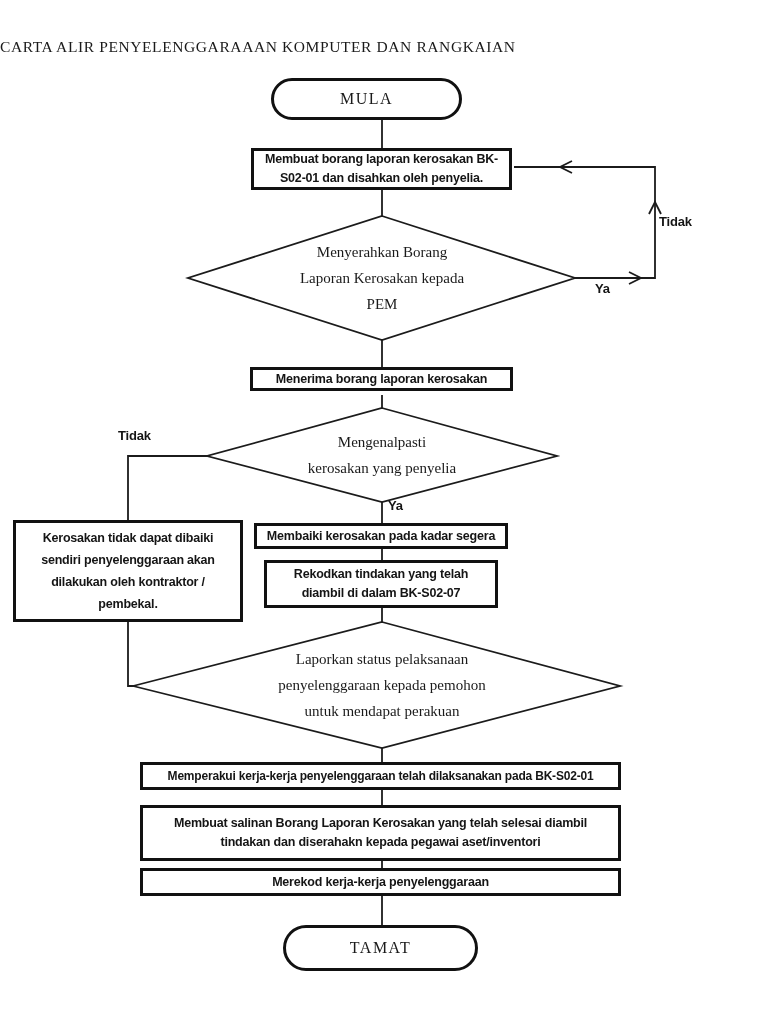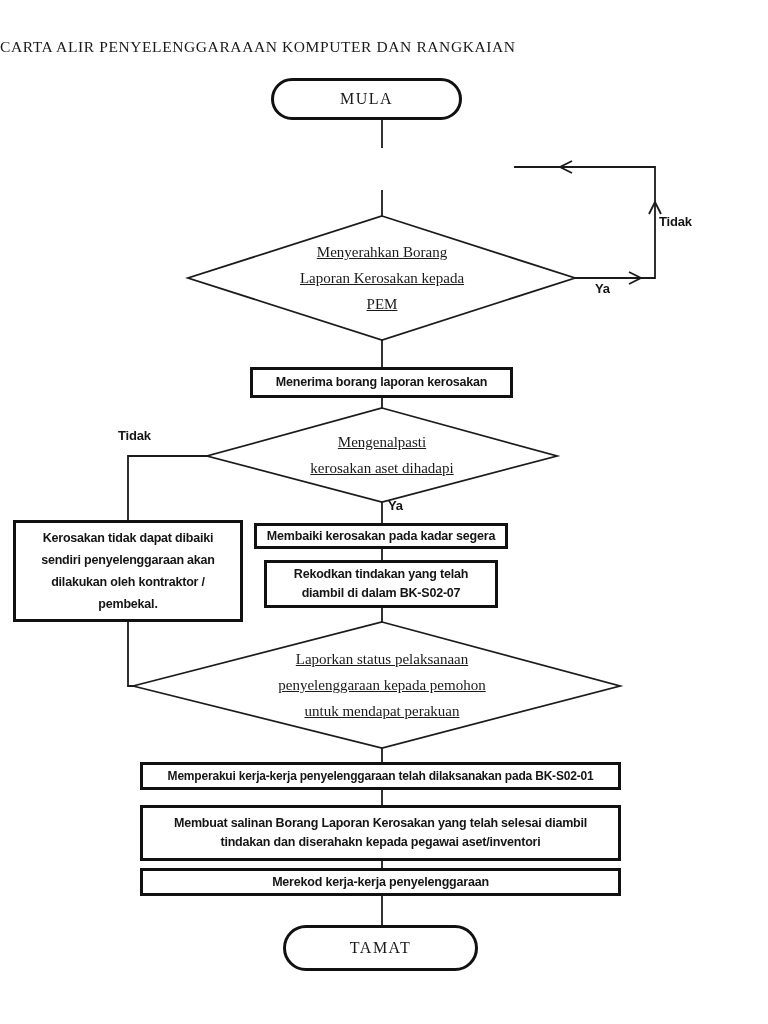--- a/index.html
+++ b/index.html
@@ -21,21 +21,21 @@
   }
   .process{
     border:3px solid #111;background:#fff;
     display:flex;align-items:center;justify-content:center;text-align:center;
     font-weight:700;font-size:12.5px;letter-spacing:-0.2px;line-height:19px;color:#151515;
   }
   .pre{white-space:pre-line;}
   .nowrap{white-space:nowrap;}
   .dtext{
     text-align:center;font-family:"Liberation Serif",serif;font-size:15px;
-    line-height:26px;color:#1a1a1a;white-space:pre-line;text-decoration:underline;
+    line-height:26px;color:#1a1a1a;white-space:pre-line;
   }
   .elabel{
     font-weight:700;font-size:13px;color:#151515;letter-spacing:-0.2px;
   }
   svg line, svg polyline, svg polygon{vector-effect:none;}
 </style>
 </head>
 <body>
 
 <div class="page">
@@ -67,29 +67,31 @@
 
     <polyline points="128,611 128,686 135,686"></polyline>
   </svg>
 
   <div class="abs title">CARTA ALIR PENYELENGGARAAAN KOMPUTER DAN RANGKAIAN</div>
 
   <div class="abs terminator" style="left:271px;top:78px;width:191px;height:42px;">
     <span>MULA</span>
   </div>
 
+  <div class="abs process pre" style="left:251px;top:148px;width:261px;height:42px;">Membuat borang laporan kerosakan BK-
+S02-01 dan disahkan oleh penyelia.</div>
 
   <div class="abs dtext" style="left:232px;top:239px;width:300px;">Menyerahkan Borang
 Laporan Kerosakan kepada
 PEM</div>
 
-  <div class="abs process nowrap" style="left:250px;top:367px;width:263px;height:31px;">Menerima borang laporan kerosakan</div>
+  <div class="abs process nowrap" style="left:250px;top:367px;width:263px;height:24px;">Menerima borang laporan kerosakan</div>
 
   <div class="abs dtext" style="left:232px;top:429px;width:300px;">Mengenalpasti
-kerosakan aset dihadapi</div>
+kerosakan yang penyelia</div>
 
   <div class="abs process pre" style="left:13px;top:520px;width:230px;height:102px;line-height:22px;">Kerosakan tidak dapat dibaiki
 sendiri penyelenggaraan akan
 dilakukan oleh kontraktor /
 pembekal.</div>
 
   <div class="abs process nowrap" style="left:254px;top:523px;width:254px;height:26px;">Membaiki kerosakan pada kadar segera</div>
 
   <div class="abs process pre" style="left:264px;top:560px;width:234px;height:48px;">Rekodkan tindakan yang telah
 diambil di dalam BK-S02-07</div>

